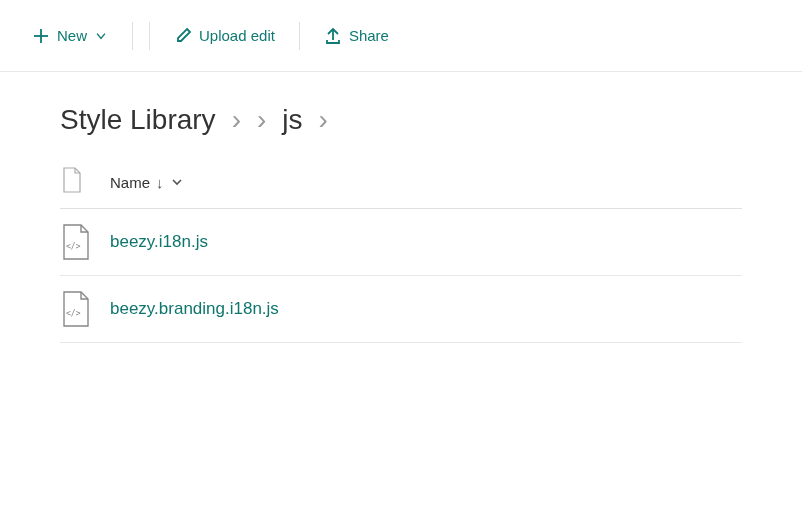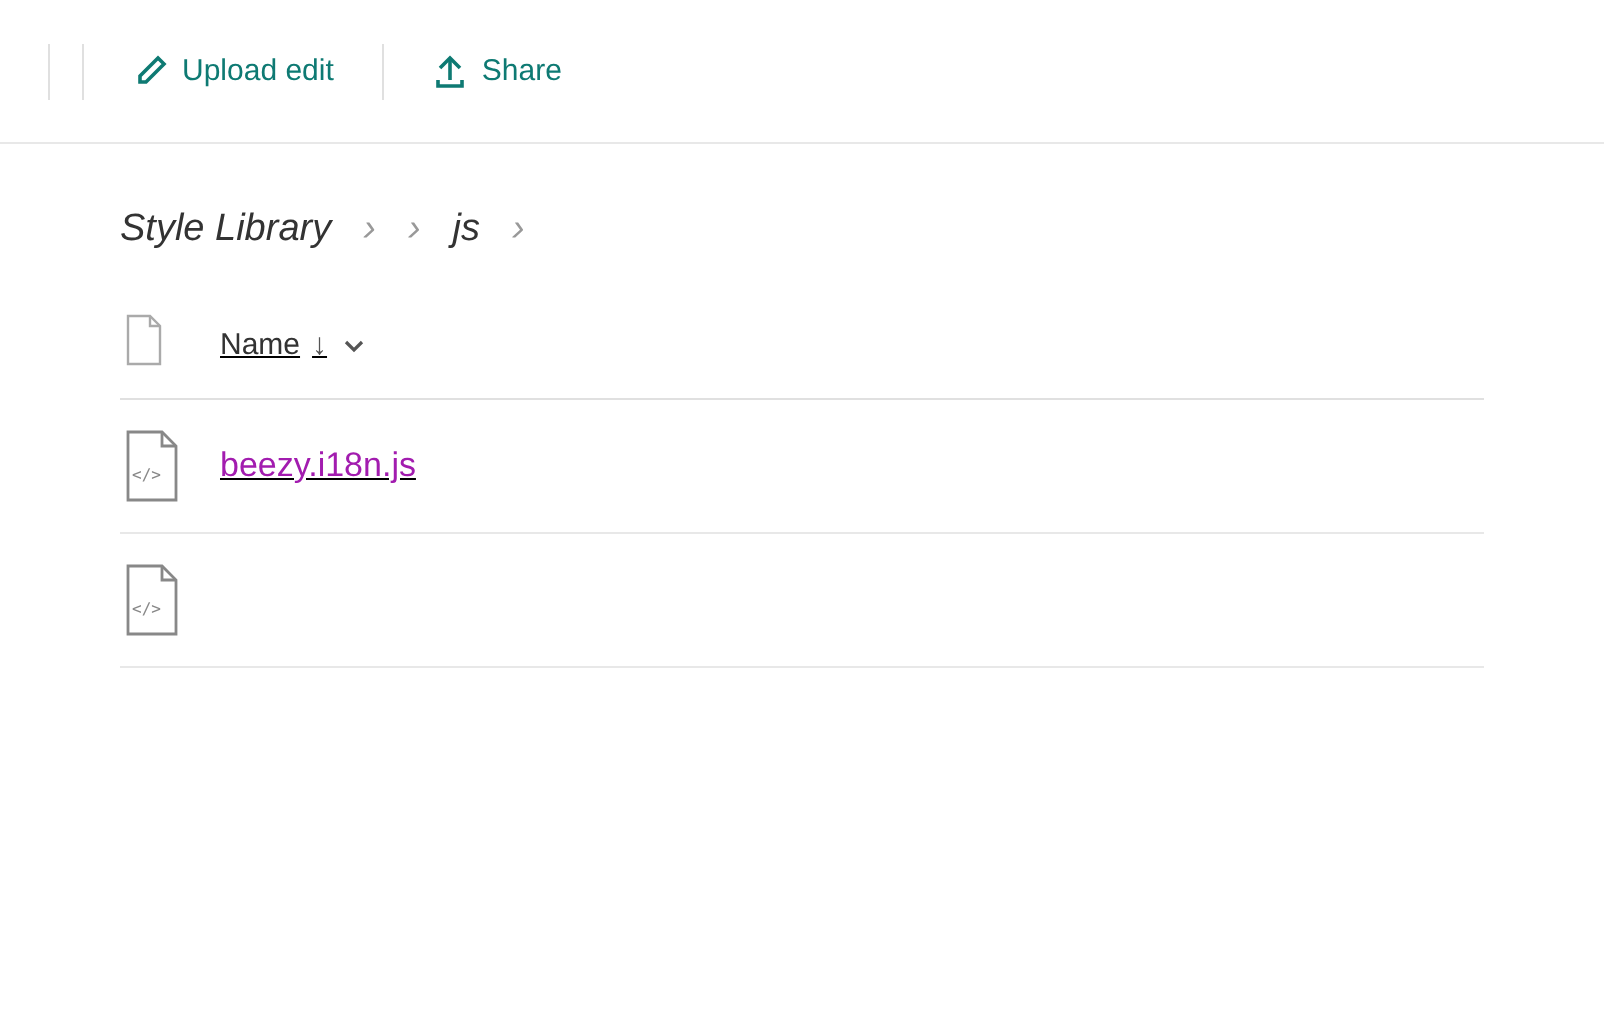--- a/index.html
+++ b/index.html
@@ -61,35 +61,33 @@
 
     
     .breadcrumb-section {
       padding: 32px 60px 20px 60px;
     }
 
     .breadcrumb {
       display: flex;
       align-items: flex-end;
       gap: 16px;
-      font-size: 19px;
+      font-size: 28px;
       color: #333;
       font-weight: 300;
-      font-style: italic;
     }
 
     .breadcrumb-separator {
       color: #999;
       font-weight: 300;
     }
 
     
     .file-list {
       padding: 0 60px;
-      text-decoration: underline;
     }
 
     .file-header {
       display: flex;
       align-items: center;
       padding: 10px 0;
       border-bottom: 1px solid #e0e0e0;
     }
 
     .file-header-icon {
@@ -116,35 +114,45 @@
     .file-row-icon {
       width: 50px;
       flex-shrink: 0;
       display: flex;
       align-items: center;
       justify-content: flex-start;
     }
 
     .file-row-name {
       font-size: 17px;
-      color: #a21caf;
+      color: #0f766e;
       font-weight: 400;
     }
 
     
     .doc-icon {
       width: 32px;
       height: 38px;
     }
   </style>
 </head>
 <body>
 
 <div class="toolbar">
 
+  <button class="toolbar-btn">
+    <svg class="icon-svg" viewBox="0 0 18 18" fill="none" stroke="#0e7a73" stroke-width="1.8">
+      <line x1="9" y1="2" x2="9" y2="16"></line>
+      <line x1="2" y1="9" x2="16" y2="9"></line>
+    </svg>
+    <span class="btn-label">New</span>
+    <svg class="icon-svg" viewBox="0 0 18 18" fill="none" stroke="#0e7a73" stroke-width="1.8" style="width:14px;height:14px;">
+      <polyline points="4,6 9,12 14,6"></polyline>
+    </svg>
+  </button>
 
   <div class="toolbar-separator"></div>
 
 
   <div class="toolbar-separator"></div>
 
   <button class="toolbar-btn">
     <svg class="icon-svg" viewBox="0 0 18 18" fill="none" stroke="#0e7a73" stroke-width="1.8">
       <path d="M13 2l3 3-9 9H4v-3L13 2z"></path>
     </svg>
@@ -205,15 +213,16 @@
   </div>
 
   <div class="file-row">
     <div class="file-row-icon">
       <svg class="doc-icon" viewBox="0 0 32 38" fill="none" stroke="#888" stroke-width="1.4">
         <path d="M4 2h17l7 7v27H4V2z"></path>
         <polyline points="21,2 21,9 28,9"></polyline>
         <text x="6" y="26" font-size="8" fill="#888" stroke="none" font-family="monospace">&lt;/&gt;</text>
       </svg>
     </div>
+    <span class="file-row-name">beezy.branding.i18n.js</span>
   </div>
 
 </div>
 
 </body></html>

